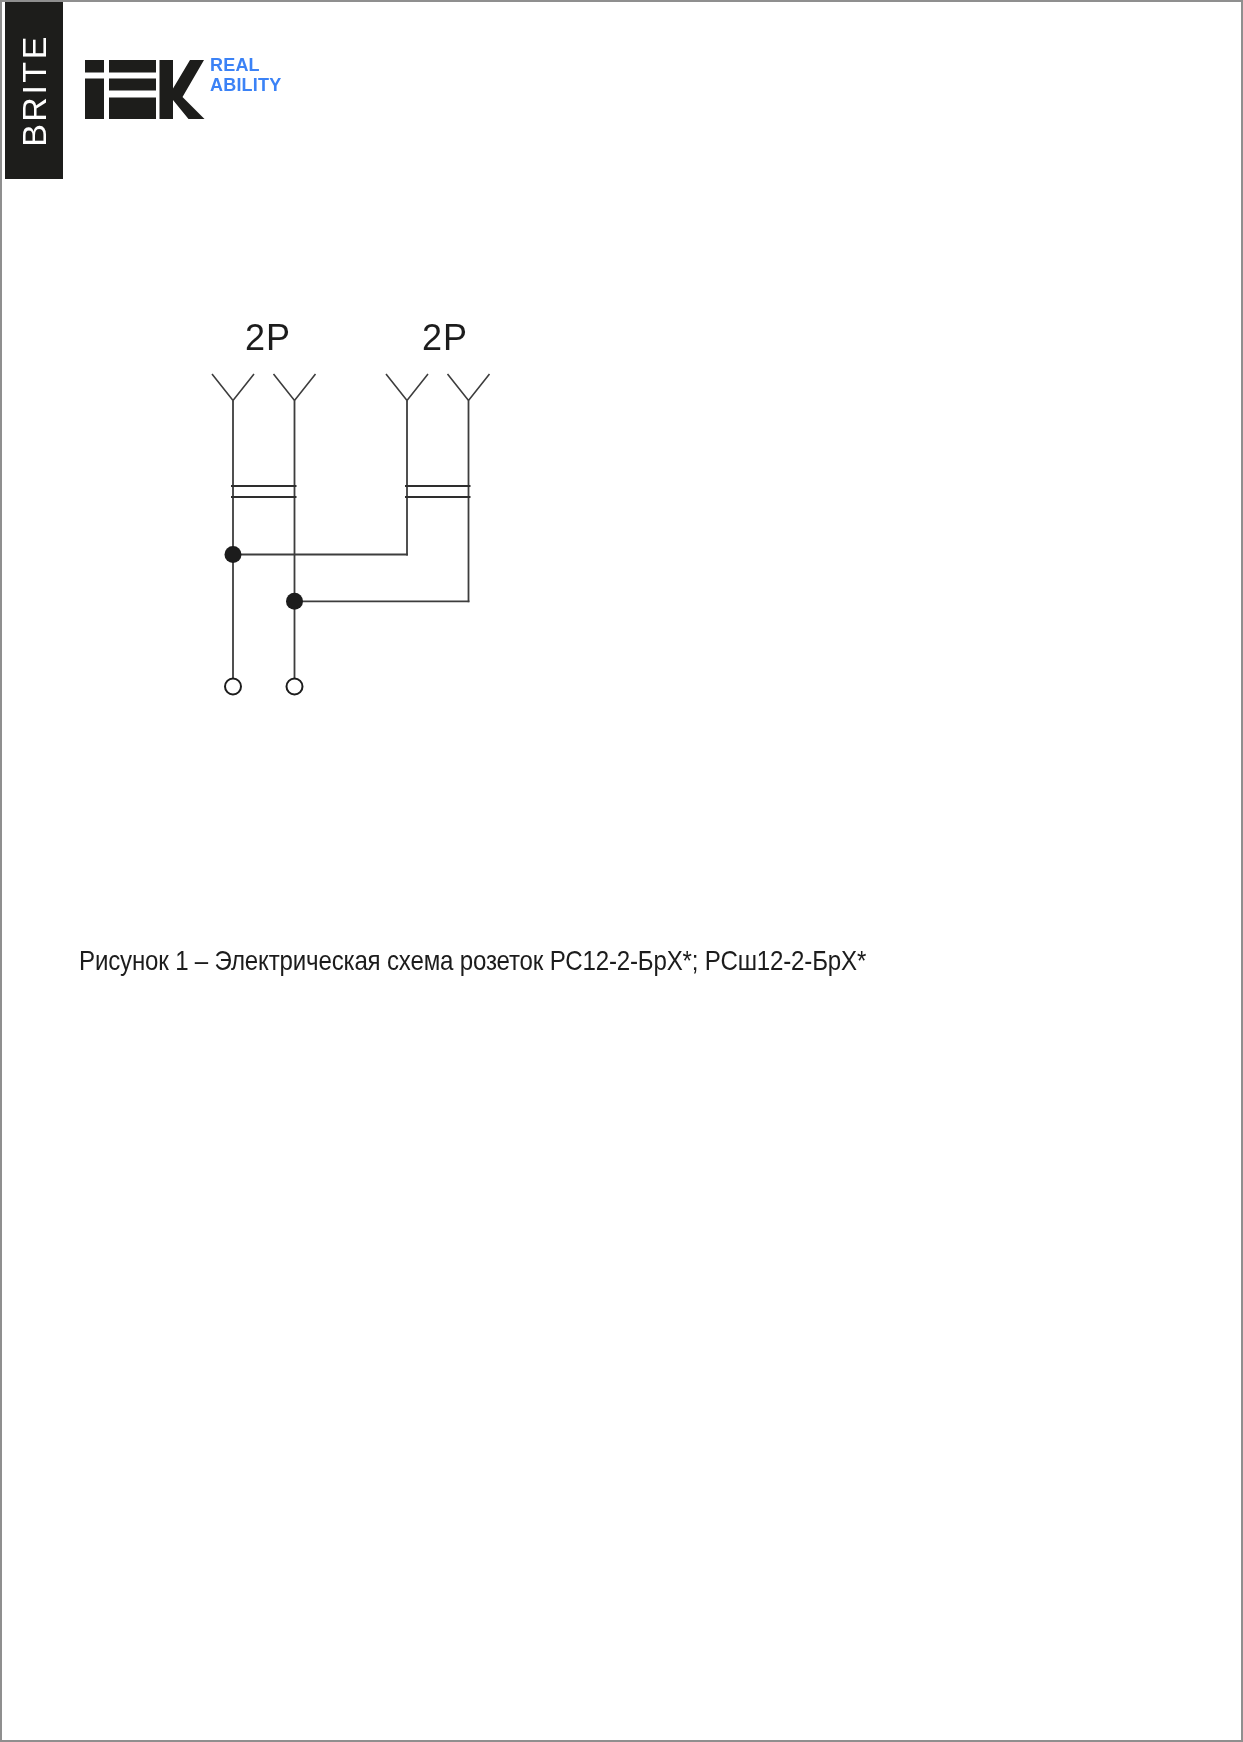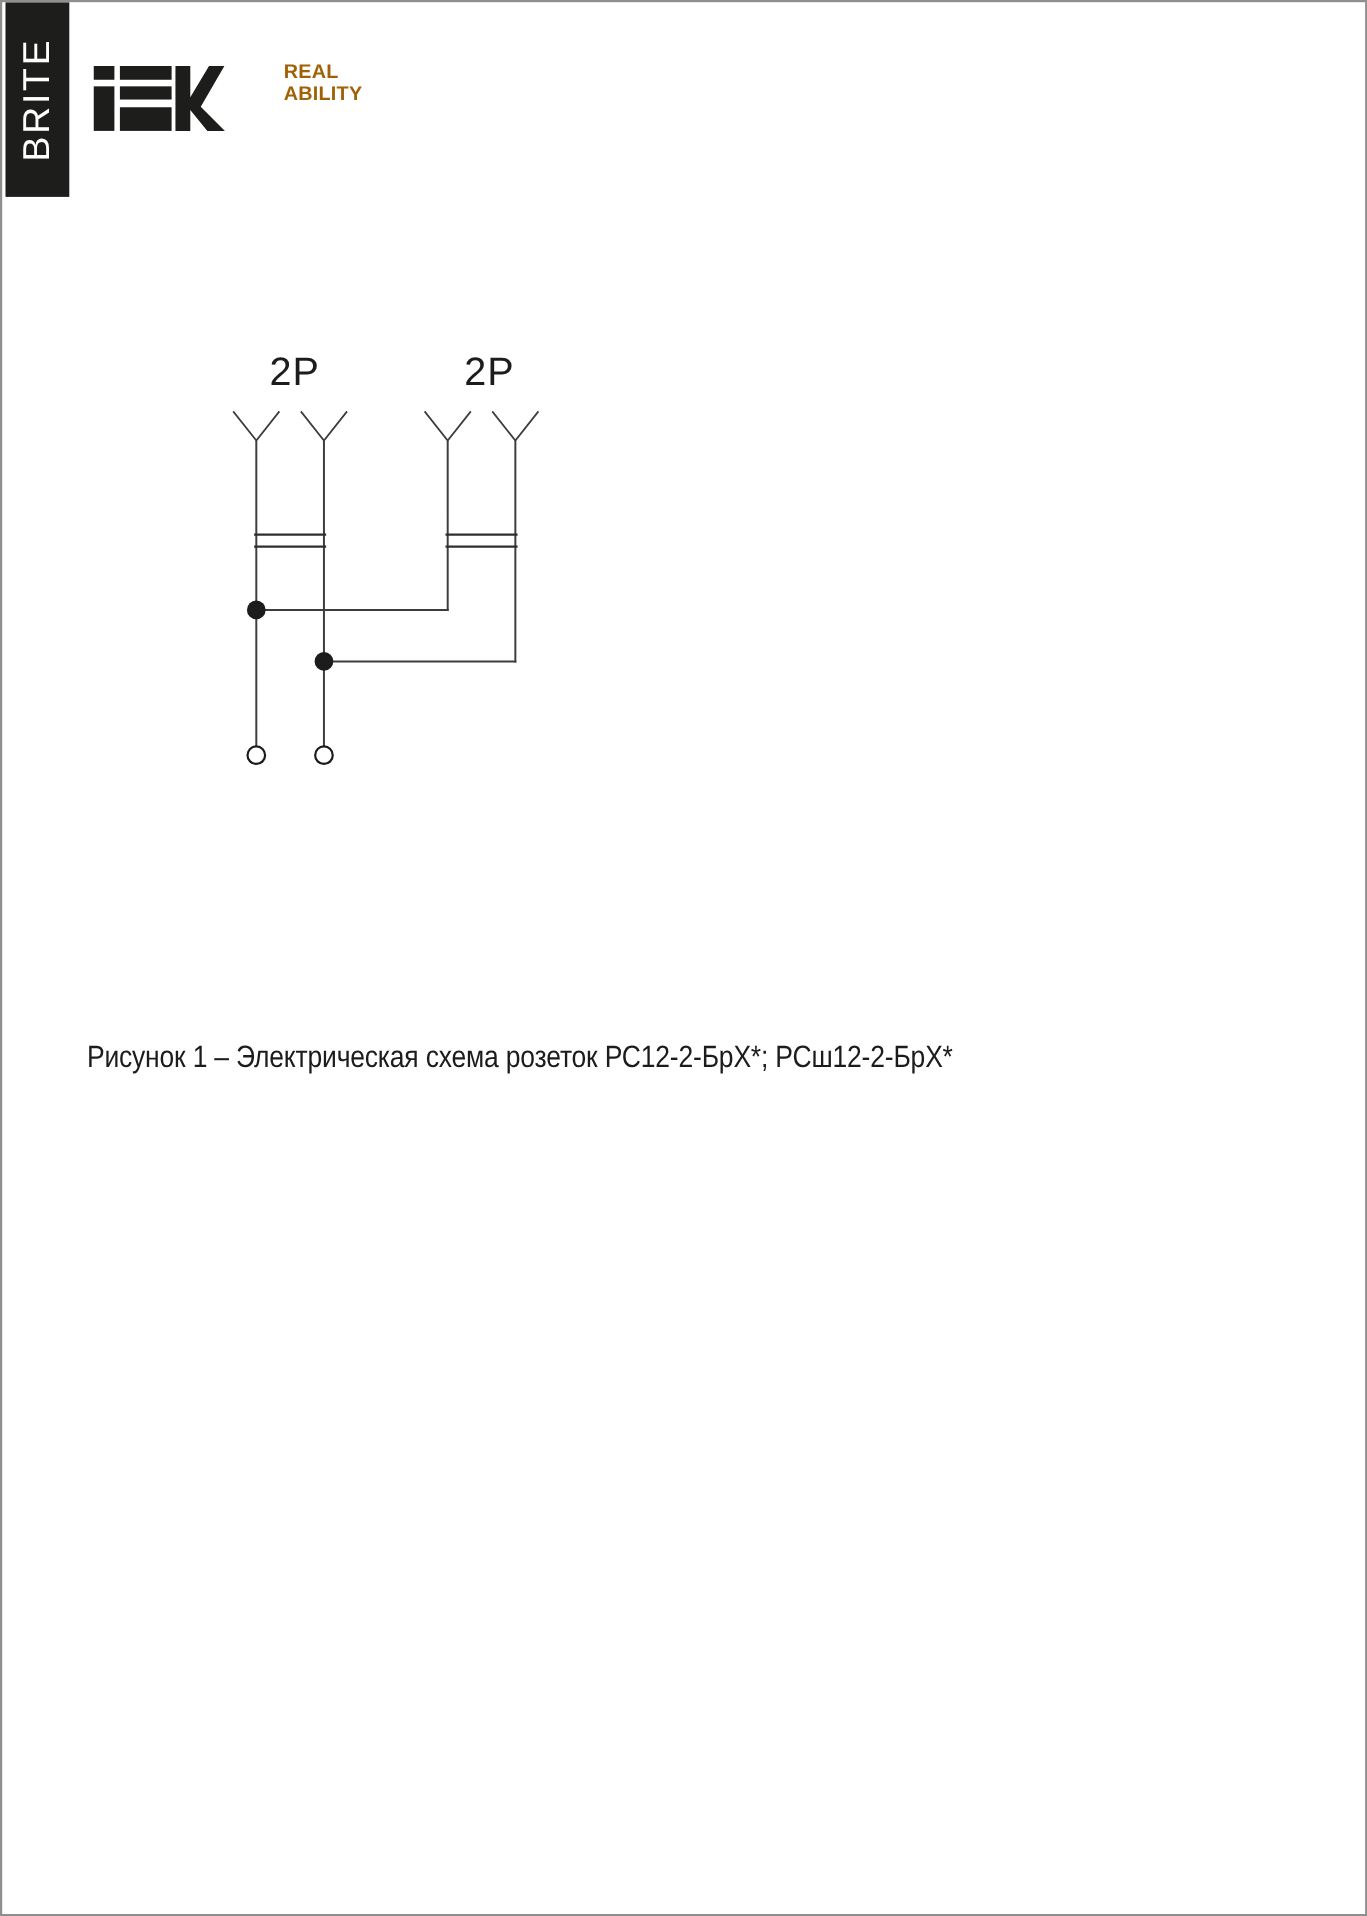--- a/index.html
+++ b/index.html
@@ -42,26 +42,25 @@
     position: absolute;
     left: 83px;
     top: 57px;
     width: 121px;
     height: 60px;
   }
   .tagline {
     position: absolute;
     left: 208px;
     top: 53px;
-    color: #a16207;
+    color: #3b82f6;
     font-weight: 700;
     font-size: 18px;
     line-height: 20px;
     letter-spacing: 0.2px;
-    margin-left: 48px;
   }
   
   .schematic {
     position: absolute;
     left: 150px;
     top: 300px;
     width: 370px;
     height: 410px;
   }
   .schematic .wire {

